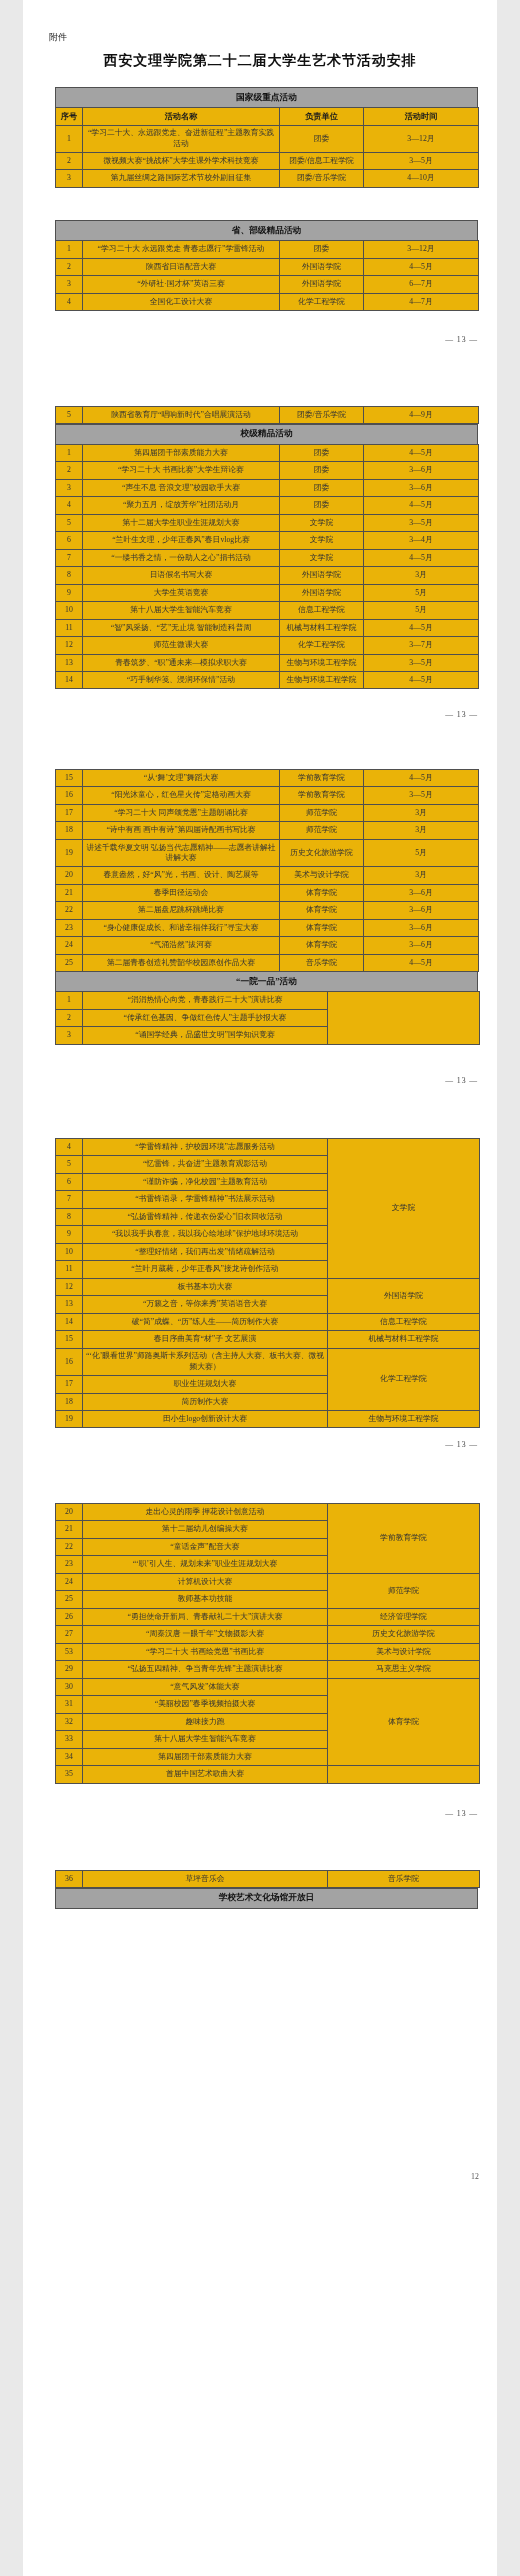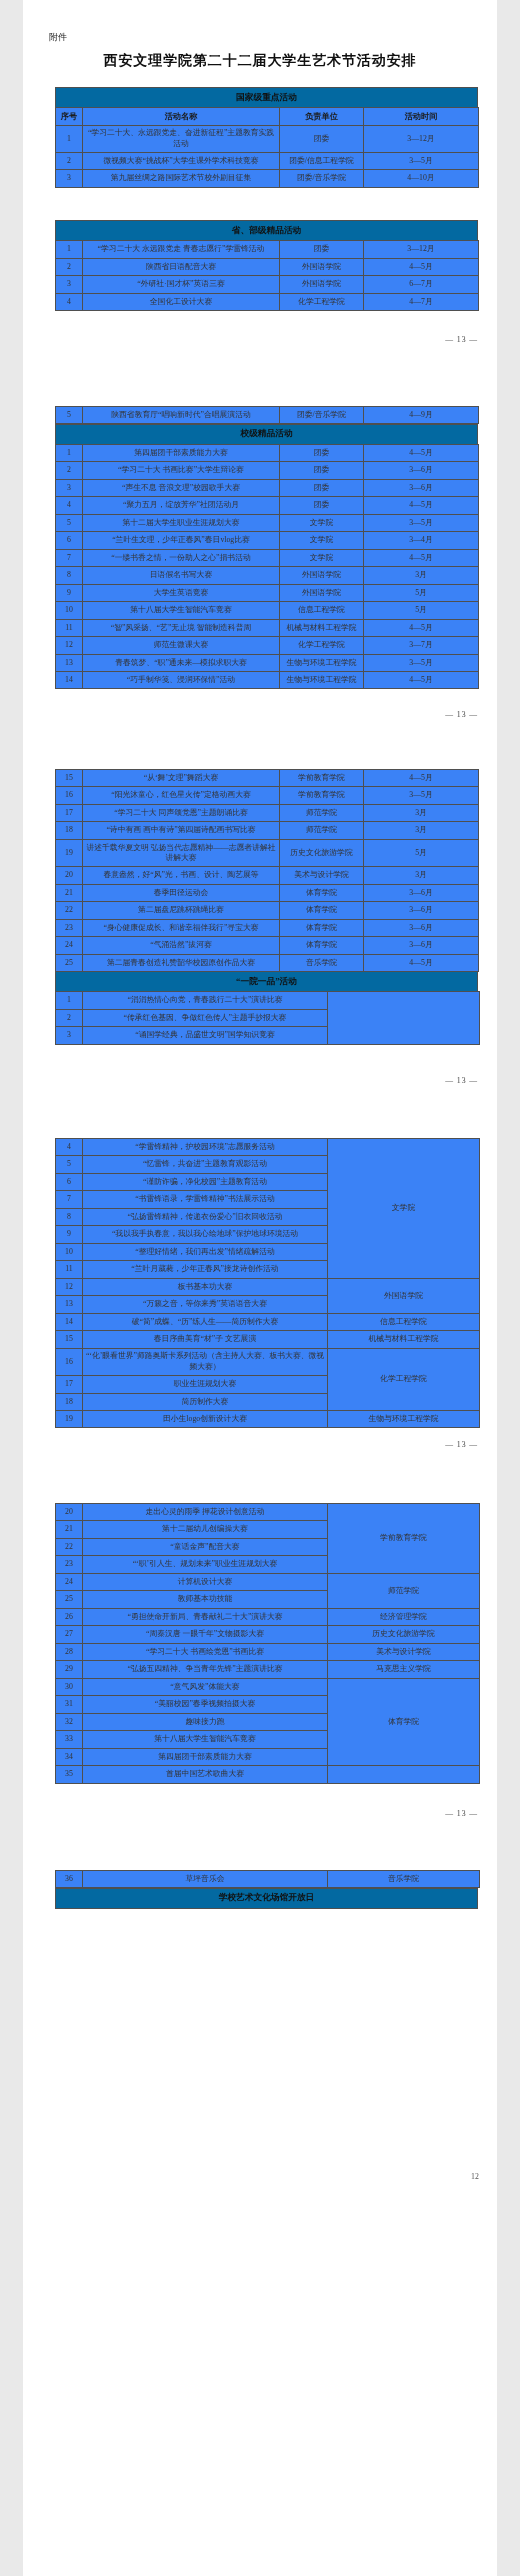--- a/index.html
+++ b/index.html
@@ -4,22 +4,22 @@
 <style>
   html,body{margin:0;padding:0;background:#e9e9e9;}
   .doc{position:relative;width:474px;height:2576px;background:#ffffff;margin:0 auto;
        font-family:Liberation Serif, serif;color:#2f2f2f;overflow:hidden;}
   .attachment{position:absolute;left:26px;top:31px;font-size:9px;color:#222;}
   .doc-title{position:absolute;top:52px;left:0;width:100%;text-align:center;
              font-size:14px;font-weight:bold;color:#101010;letter-spacing:0.9px;}
   .table-stack{position:absolute;left:32px;width:423px;}
   .table-stack > *:first-child{margin-top:0;}
   .section-bar{border:0.9px solid #4f4f4f;margin-top:-0.9px;font-weight:bold;font-size:8.7px;
-               text-align:center;padding:3.5px 0;color:#111;background:#0369a1;}
-  .seg-table{width:100%;border-collapse:collapse;table-layout:fixed;margin-top:-0.9px;background:#3b82f6;}
+               text-align:center;padding:3.5px 0;color:#111;background:#a3a3a3;}
+  .seg-table{width:100%;border-collapse:collapse;table-layout:fixed;margin-top:-0.9px;background:#eab308;}
   .seg-table td,.seg-table th{border:0.9px solid #4f4f4f;font-size:7.8px;line-height:1.35;
                text-align:center;vertical-align:middle;padding:2.6px 1.7px;color:#333;
                height:11.3px;word-break:break-all;font-weight:normal;}
   .seg-table th{font-weight:bold;color:#1c1c1c;font-size:8.2px;}
   .page-footer{position:absolute;left:32px;width:423px;text-align:right;font-size:7.8px;
                color:#444;padding-right:5.2px;letter-spacing:0.9px;}
   .final-pagenum{position:absolute;left:448px;top:2172px;font-size:7.8px;color:#555;}
 </style>
 </head>
 <body>
@@ -449,21 +449,21 @@
               <td>26</td>
               <td>“勇担使命开新局、青春献礼二十大”演讲大赛</td>
               <td rowspan="1">经济管理学院</td>
             </tr>
             <tr>
               <td>27</td>
               <td>“周秦汉唐 一眼千年”文物摄影大赛</td>
               <td rowspan="1">历史文化旅游学院</td>
             </tr>
             <tr>
-              <td>28</td>
+              <td>53</td>
               <td>“学习二十大 书画绘党恩”书画比赛</td>
               <td rowspan="1">美术与设计学院</td>
             </tr>
             <tr>
               <td>29</td>
               <td>“弘扬五四精神、争当青年先锋”主题演讲比赛</td>
               <td rowspan="1">马克思主义学院</td>
             </tr>
             <tr>
               <td>30</td>

